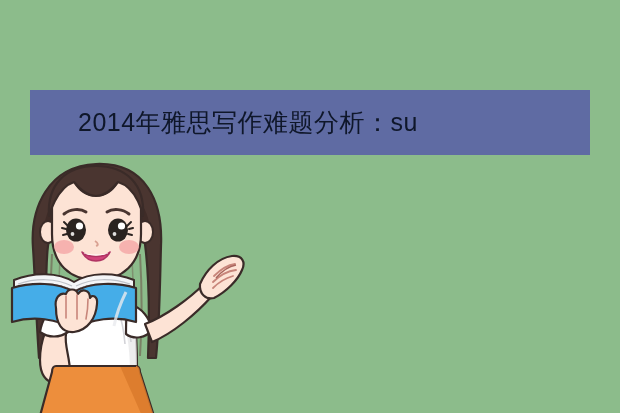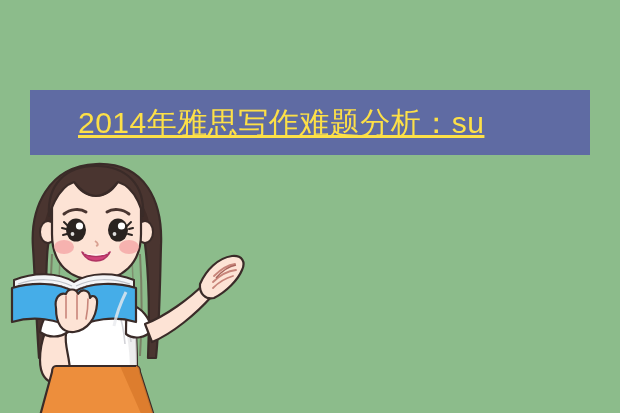--- a/index.html
+++ b/index.html
@@ -27,27 +27,26 @@
     width: 560px;
     height: 65px;
     background: #5F6BA3;
     display: flex;
     align-items: center;
     overflow: hidden;
     box-sizing: border-box;
     padding-left: 48px;
   }
   .title-text {
-    color: #fde047;
-    font-size: 30px;
+    color: #0f172a;
+    font-size: 25px;
     line-height: 1.1;
     letter-spacing: 0.5px;
     white-space: nowrap;
     font-weight: 400;
-    text-decoration: underline;
   }
   .illustration {
     position: absolute;
     left: 0px;
     top: 158px;
     width: 280px;
     height: 258px;
   }
   .illustration svg {
     display: block;

